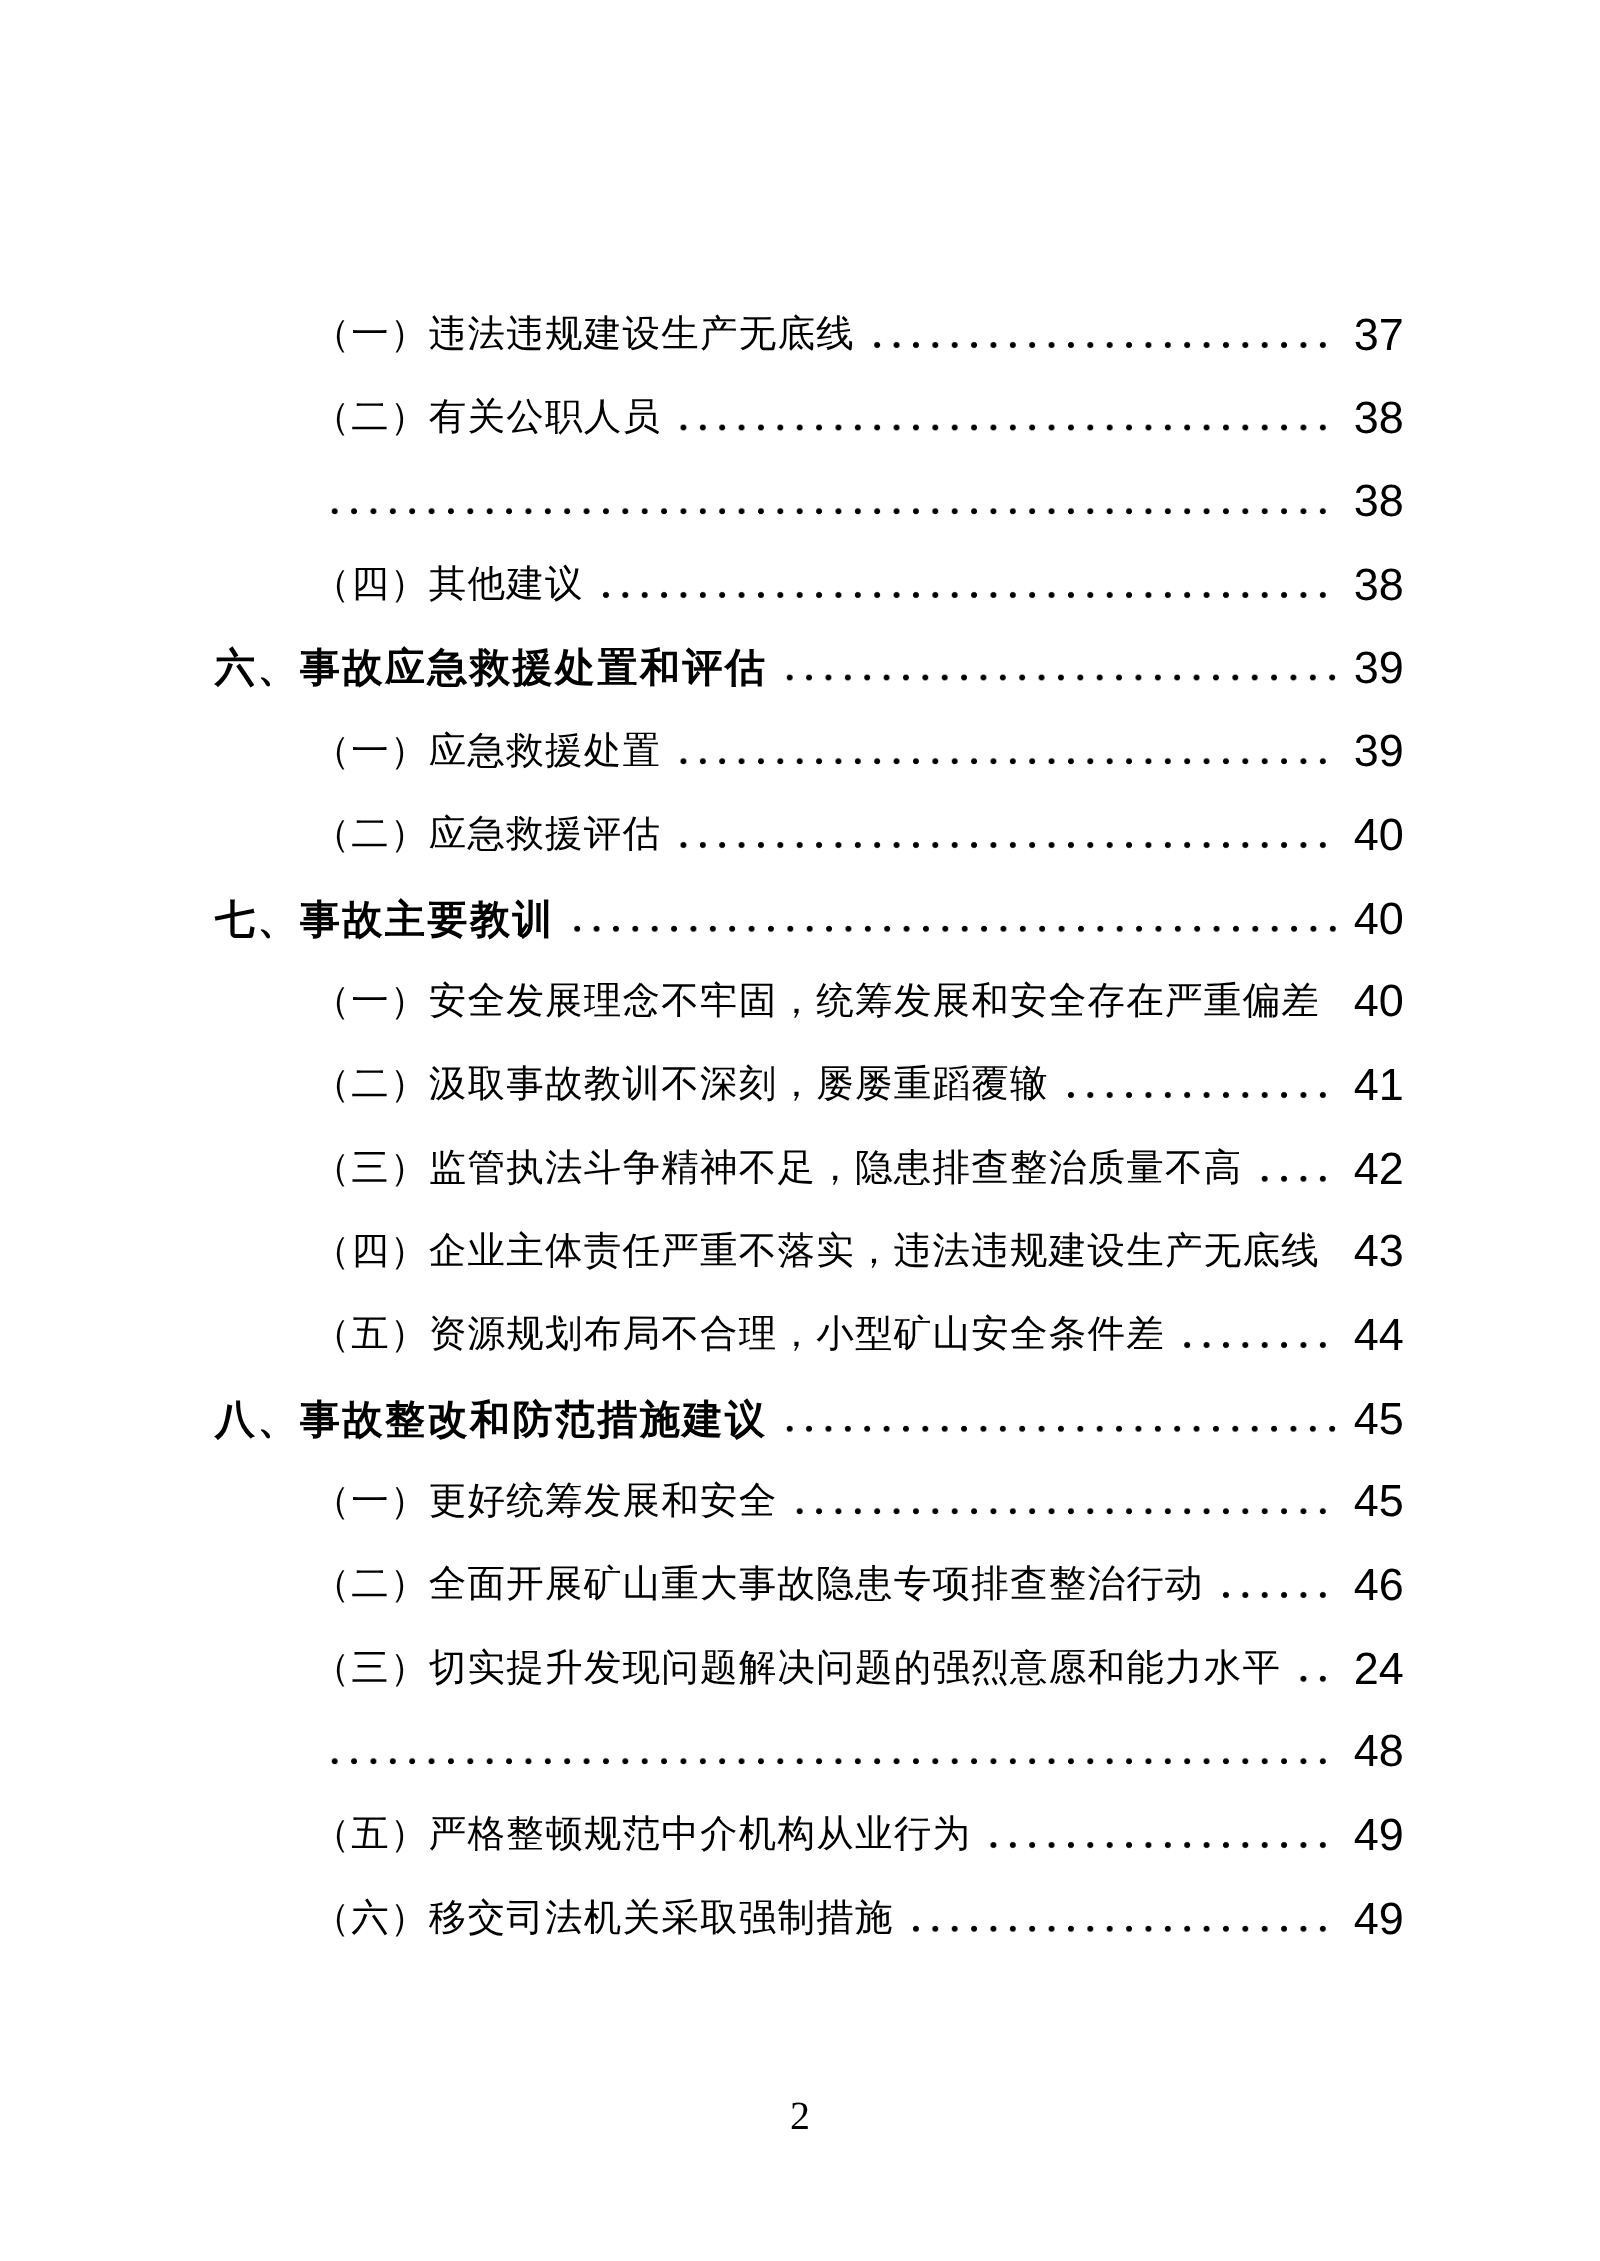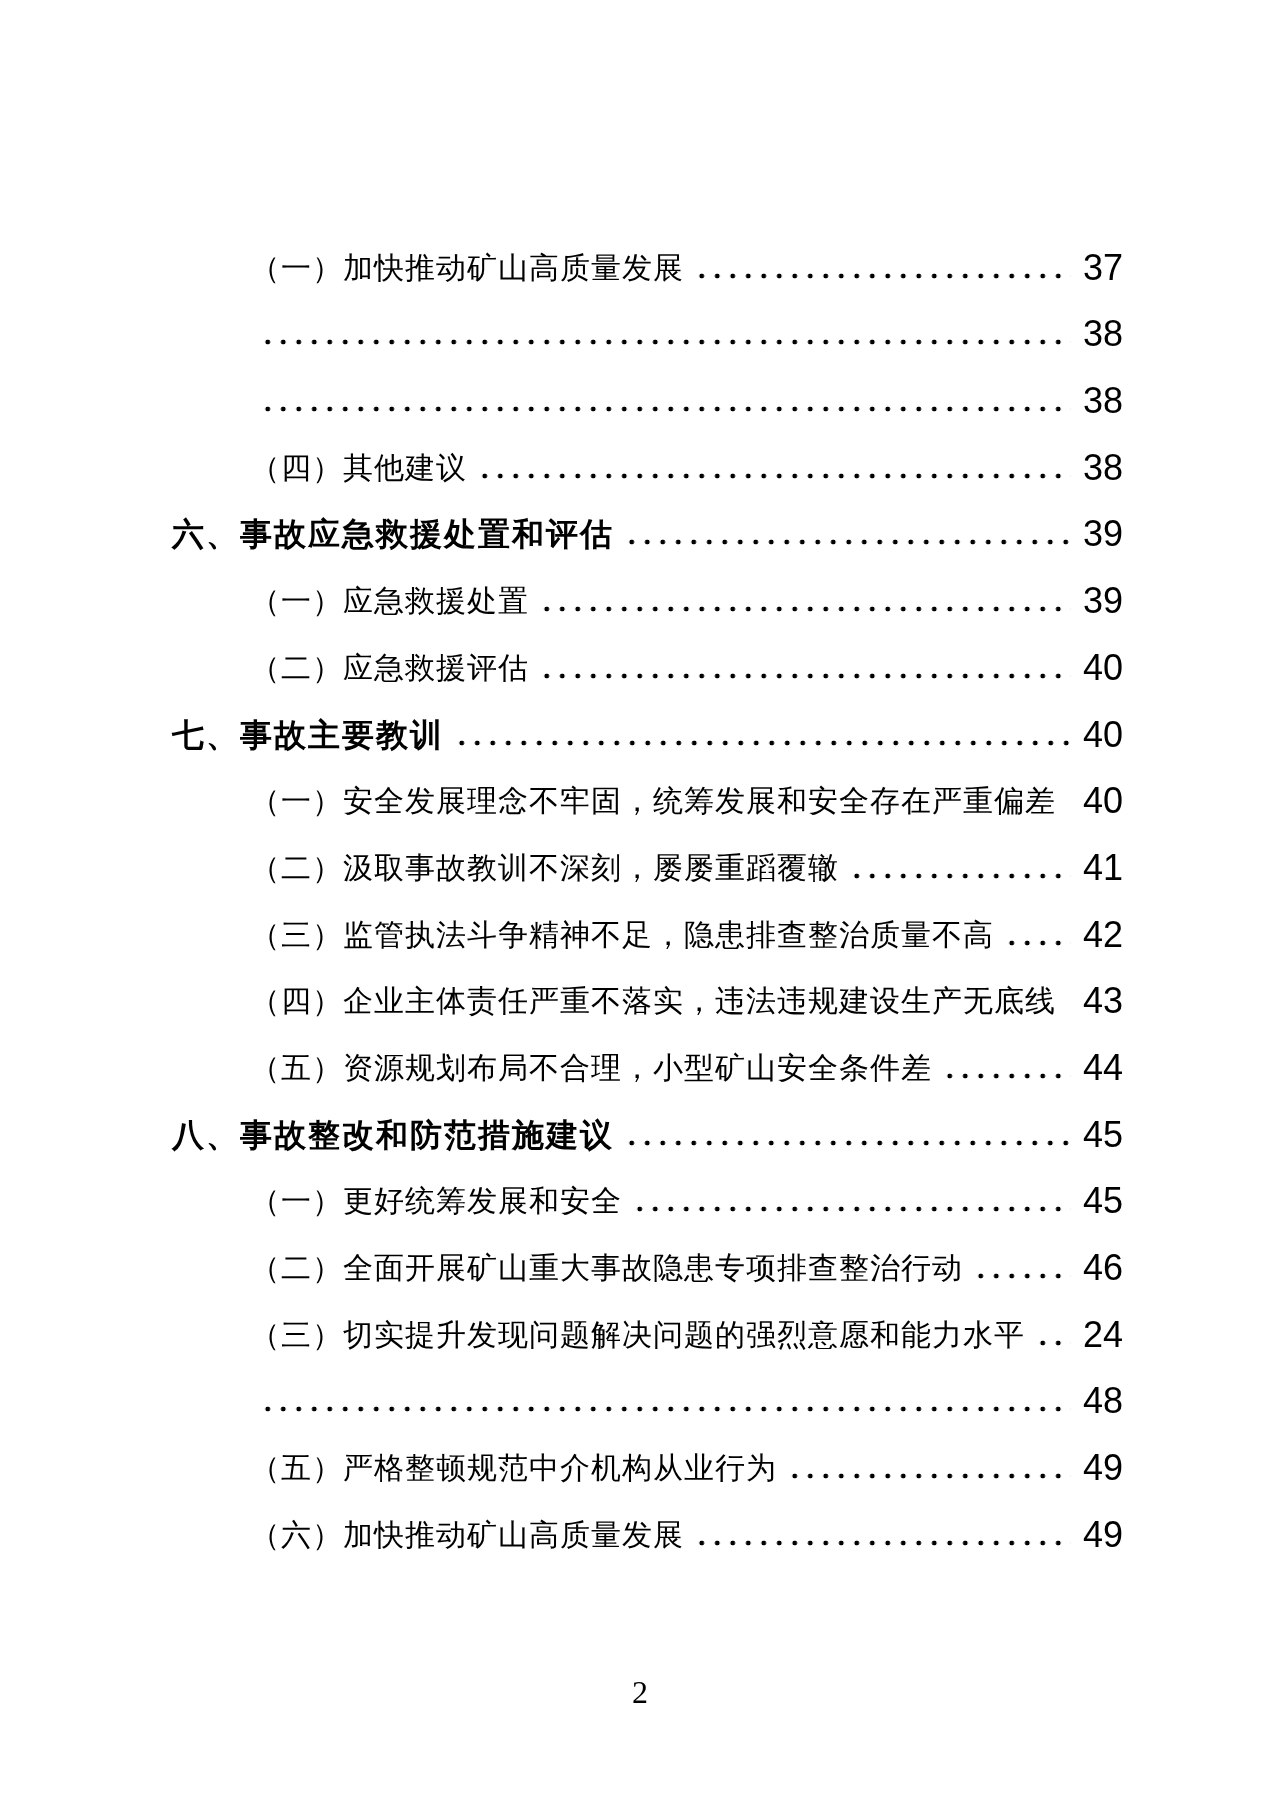--- a/index.html
+++ b/index.html
@@ -74,25 +74,26 @@
     font-size: 32px;
     line-height: 1;
   }
 </style>
 </head>
 <body>
 
 <div class="page">
   <div class="toc" id="toc">
       <div class="toc-entry level-2">
-    <span class="toc-label">（一）加快推动矿山高质量发展</span>
+    <span class="toc-label">（一）违法违规建设生产无底线</span>
     <span class="toc-leader"></span>
     <span class="toc-pagenum">37</span>
   </div>
       <div class="toc-entry level-2">
+    <span class="toc-label">（二）有关公职人员</span>
     <span class="toc-leader"></span>
     <span class="toc-pagenum">38</span>
   </div>
       <div class="toc-entry level-2">
     <span class="toc-leader"></span>
     <span class="toc-pagenum">38</span>
   </div>
       <div class="toc-entry level-2">
     <span class="toc-label">（四）其他建议</span>
     <span class="toc-leader"></span>
@@ -166,21 +167,21 @@
       <div class="toc-entry level-2">
     <span class="toc-leader"></span>
     <span class="toc-pagenum">48</span>
   </div>
       <div class="toc-entry level-2">
     <span class="toc-label">（五）严格整顿规范中介机构从业行为</span>
     <span class="toc-leader"></span>
     <span class="toc-pagenum">49</span>
   </div>
       <div class="toc-entry level-2">
-    <span class="toc-label">（六）加快推动矿山高质量发展</span>
+    <span class="toc-label">（六）移交司法机关采取强制措施</span>
     <span class="toc-leader"></span>
     <span class="toc-pagenum">49</span>
   </div>
     </div>
   <div class="footer">
     <span class="footer-num">2</span>
   </div>
 </div>
 
 </body></html>

